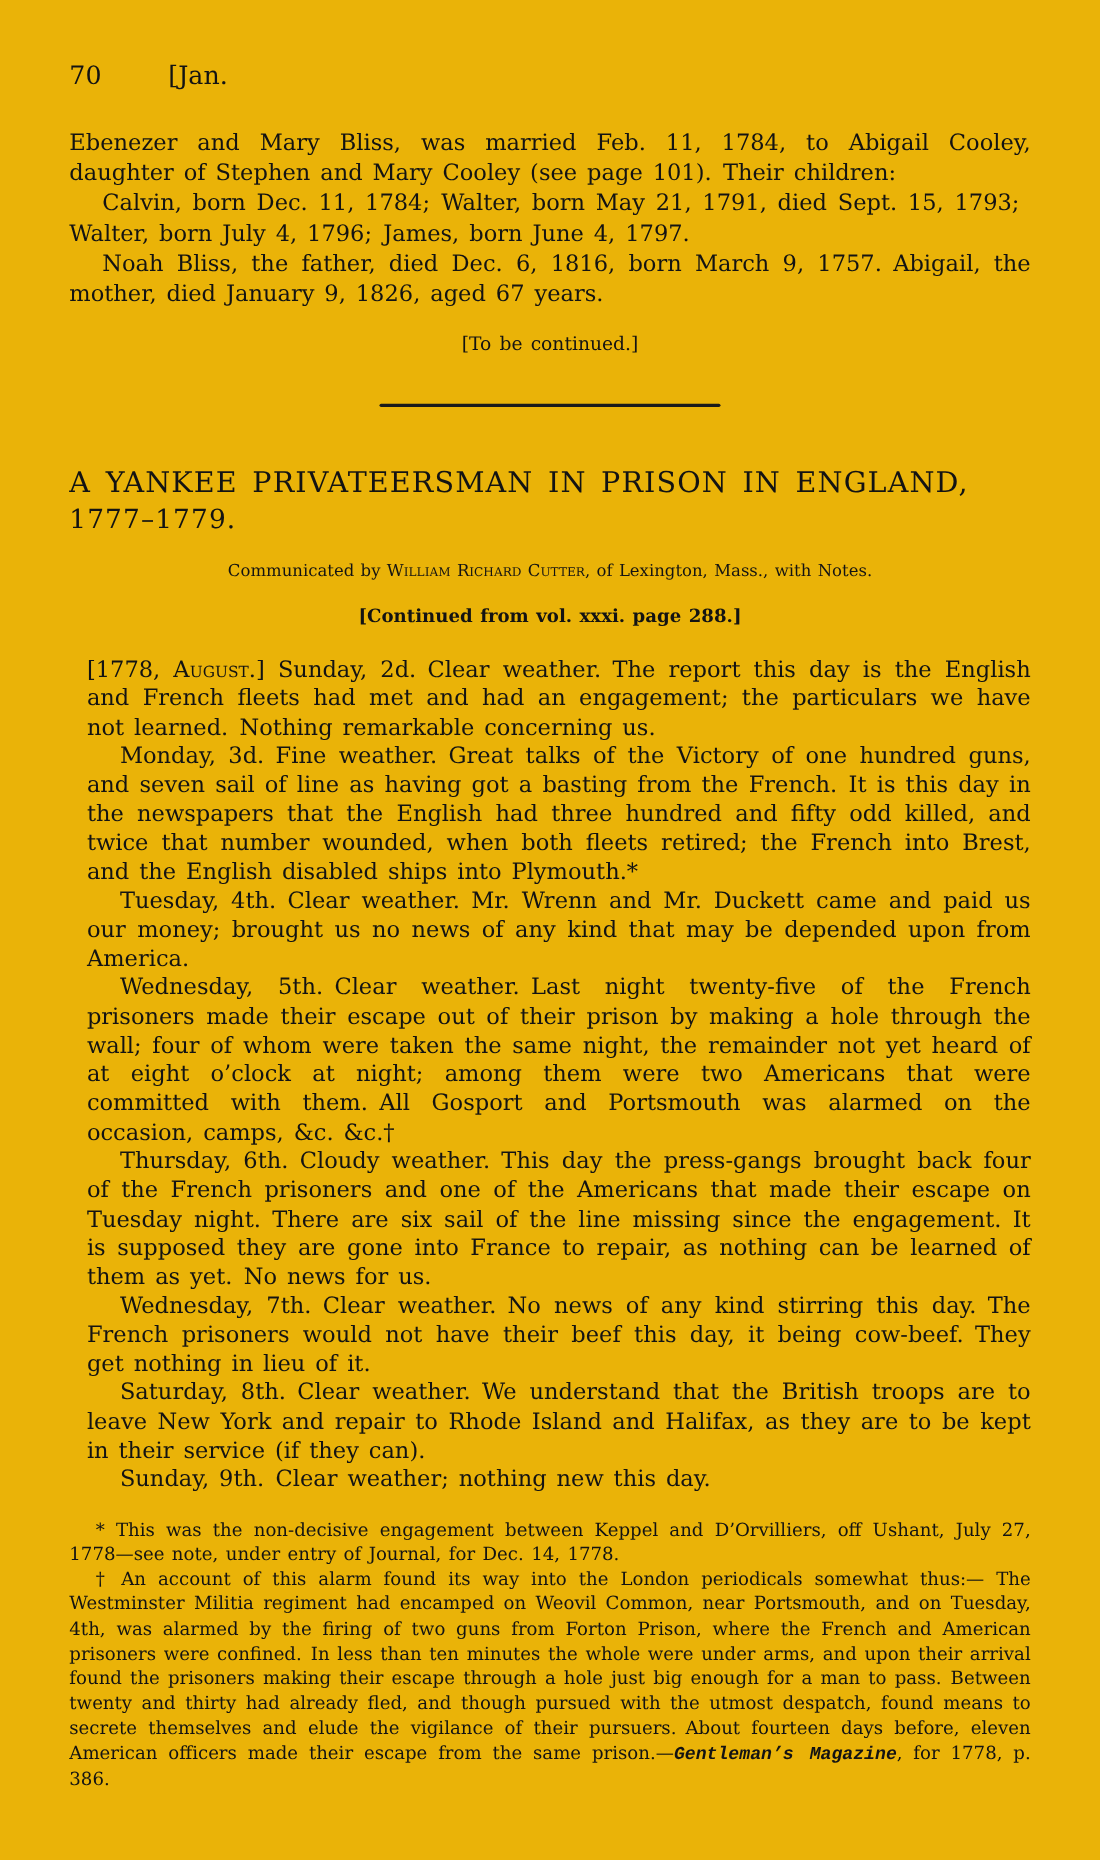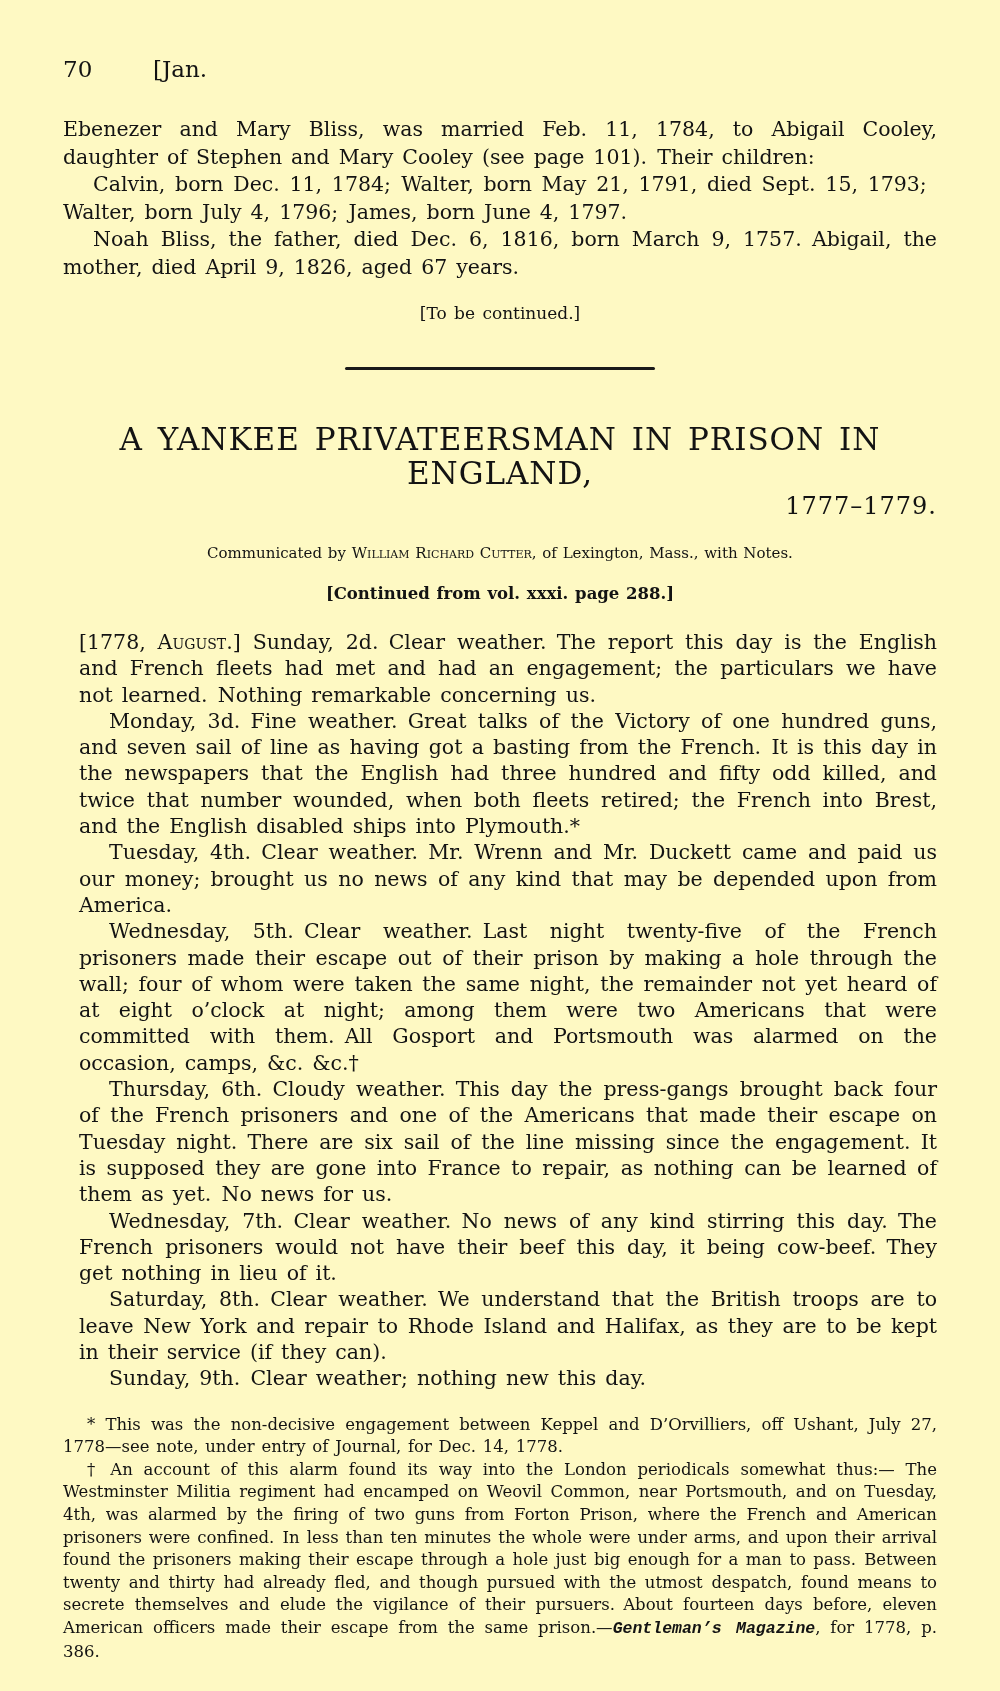--- a/index.html
+++ b/index.html
@@ -3,21 +3,21 @@
 <meta charset="utf-8">
 <style>
   html, body { margin: 0; padding: 0; background: #f4f3ef; }
   .page {
     position: relative;
     width: 1000px;
     height: 1691px;
     margin: 0 auto;
     box-sizing: border-box;
     padding: 50px 63px 0 63px;
-    background: #fef9c3;
+    background: #eab308;
     color: #131313;
     font-family: "DejaVu Serif", "Liberation Serif", serif;
     overflow: hidden;
   }
 
   
   .running-head {
     display: grid;
     grid-template-columns: 90px 1fr 90px;
     align-items: baseline;
@@ -54,29 +54,28 @@
     width: 310px;
     height: 3px;
     background: #1a1a1a;
     margin: 44px auto 0 auto;
     border-radius: 2px;
   }
 
   
   .article-title {
     margin: 52px 0 0 0;
-    text-align: center;
-    font-size: 31px;
+    font-size: 26px;
     font-weight: normal;
     letter-spacing: 1px;
     word-spacing: 4px;
     line-height: 34px;
   }
   .article-subtitle {
-    text-align: right;
+    text-align: left;
     font-size: 24px;
     letter-spacing: 1px;
     margin-top: 2px;
   }
   .byline {
     text-align: center;
     font-size: 15px;
     margin-top: 24px;
     word-spacing: 1px;
   }
@@ -112,21 +111,21 @@
 <div class="page">
 
   <header class="running-head">
     <span class="page-number">70</span>
     <span class="issue-label">[Jan.</span>
   </header>
 
   <section class="prev-article">
     <p class="bodytext">Ebenezer and Mary Bliss, was married Feb. 11, 1784, to Abigail Cooley, daughter of Stephen and Mary Cooley (see page 101). Their children:</p>
     <p class="bodytext indent">Calvin, born Dec. 11, 1784; Walter, born May 21, 1791, died Sept. 15, 1793; Walter, born July 4, 1796; James, born June 4, 1797.</p>
-    <p class="bodytext indent">Noah Bliss, the father, died Dec. 6, 1816, born March 9, 1757. Abigail, the mother, died April 9, 1826, aged 67 years.</p>
+    <p class="bodytext indent">Noah Bliss, the father, died Dec. 6, 1816, born March 9, 1757. Abigail, the mother, died January 9, 1826, aged 67 years.</p>
     <p class="continued-note">[To be continued.]</p>
   </section>
 
   <div class="section-rule"></div>
 
   <section>
     <h1 class="article-title">A YANKEE PRIVATEERSMAN IN PRISON IN ENGLAND,</h1>
     <div class="article-subtitle">1777–1779.</div>
 
     <p class="byline"><span>Communicated by </span><span class="sc">William Richard Cutter</span><span>, of Lexington, Mass., with Notes.</span></p>

